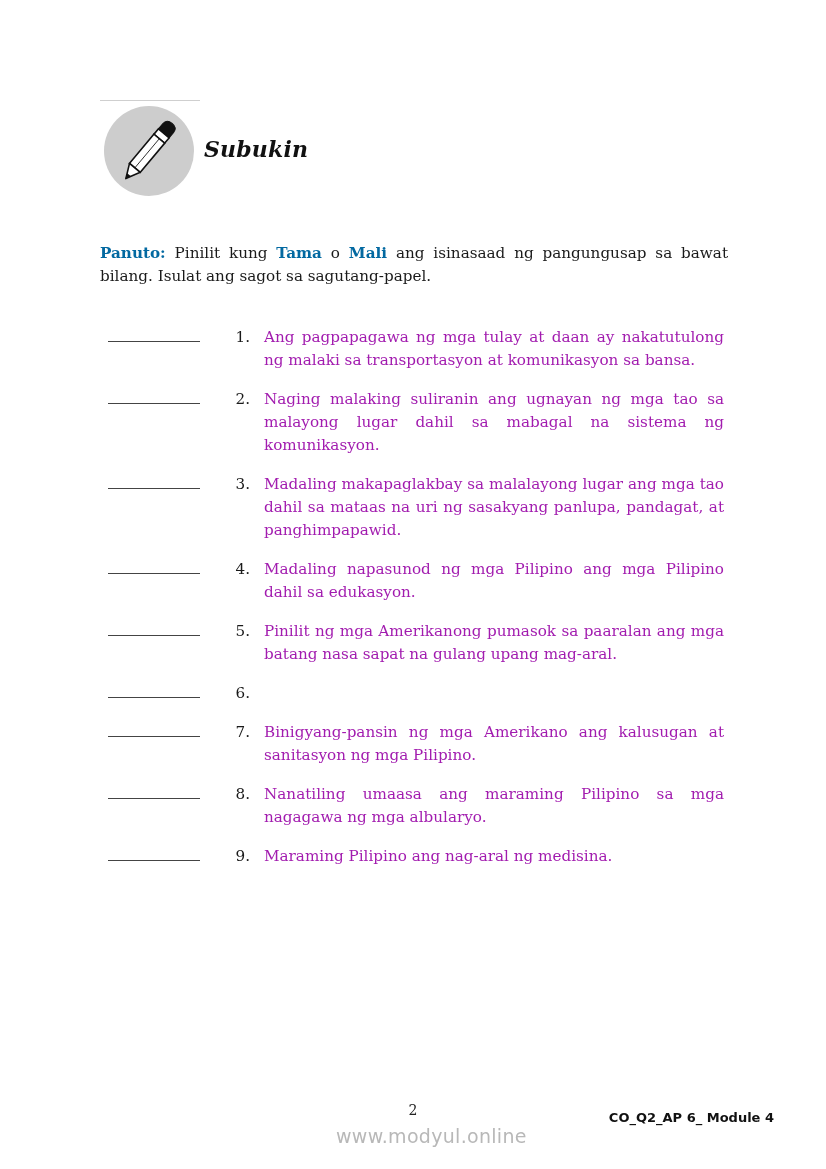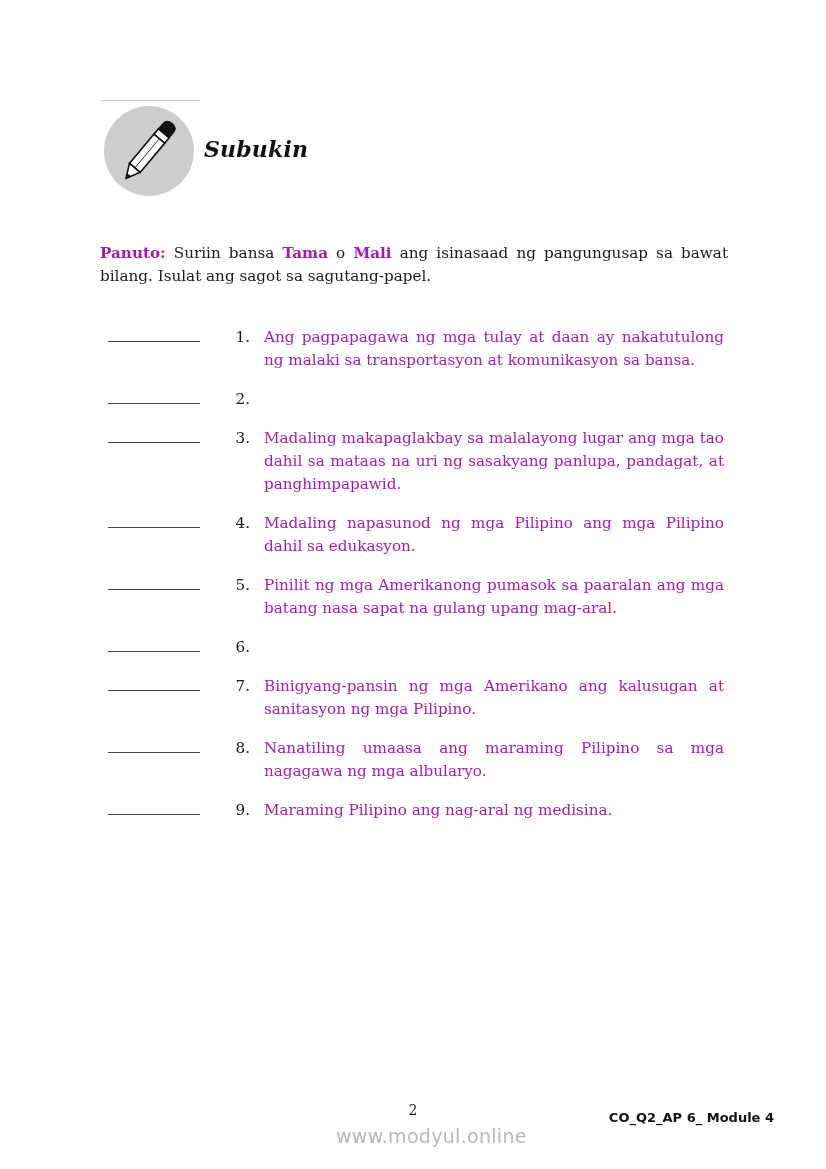--- a/index.html
+++ b/index.html
@@ -54,21 +54,21 @@
       position: absolute;
       left: 100px;
       top: 242px;
       width: 628px;
       font-family: "DejaVu Serif", serif;
       font-size: 15.2px;
       line-height: 23px;
       text-align: justify;
       color: #1a1a1a;
     }
-    .instructions b { font-weight: bold; color: #a21caf; }
+    .instructions b { font-weight: bold; color: #0369a1; }
 
     .items {
       position: absolute;
       left: 108px;
       top: 326px;
       width: 616px;
     }
     .item {
       display: flex;
       align-items: flex-start;
@@ -144,31 +144,32 @@
 
       <path d="M -22 -7 L -36 0 L -22 7 Z" fill="#fff" stroke="#111" stroke-width="1.6" stroke-linejoin="round"></path>
 
       <path d="M -31 -2.5 L -37 0 L -31 2.5 Z" fill="#111"></path>
     </g>
   </svg>
 </div>
 
 <div class="section-title">Subukin</div>
 
-<div class="instructions"><b>Panuto:</b><span> Suriin bansa </span><b>Tama</b><span> o </span><b>Mali</b><span> ang isinasaad ng pangungusap sa bawat bilang. Isulat ang sagot sa sagutang-papel.</span></div>
+<div class="instructions"><b>Panuto:</b><span> Pinilit kung </span><b>Tama</b><span> o </span><b>Mali</b><span> ang isinasaad ng pangungusap sa bawat bilang. Isulat ang sagot sa sagutang-papel.</span></div>
 
 <div class="items">
   <div class="item">
     <div class="answer-blank"></div>
     <div class="item-num">1.</div>
     <div class="item-text">Ang pagpapagawa ng mga tulay at daan ay nakatutulong ng malaki sa transportasyon at komunikasyon sa bansa.</div>
   </div>
   <div class="item">
     <div class="answer-blank"></div>
     <div class="item-num">2.</div>
+    <div class="item-text">Naging malaking suliranin ang ugnayan ng mga tao sa malayong lugar dahil sa mabagal na sistema ng komunikasyon.</div>
   </div>
   <div class="item">
     <div class="answer-blank"></div>
     <div class="item-num">3.</div>
     <div class="item-text">Madaling makapaglakbay sa malalayong lugar ang mga tao dahil sa mataas na uri ng sasakyang panlupa, pandagat, at panghimpapawid.</div>
   </div>
   <div class="item">
     <div class="answer-blank"></div>
     <div class="item-num">4.</div>
     <div class="item-text">Madaling napasunod ng mga Pilipino ang mga Pilipino dahil sa edukasyon.</div>

